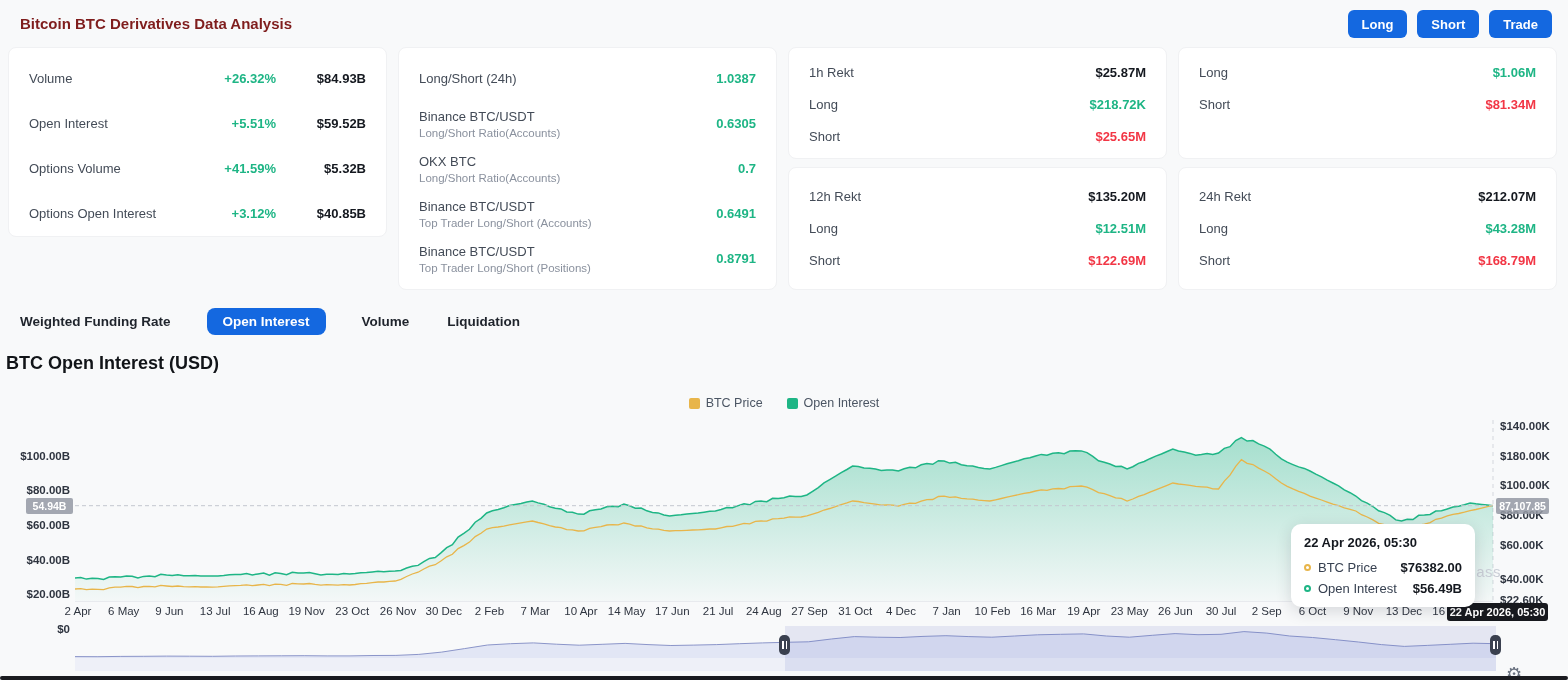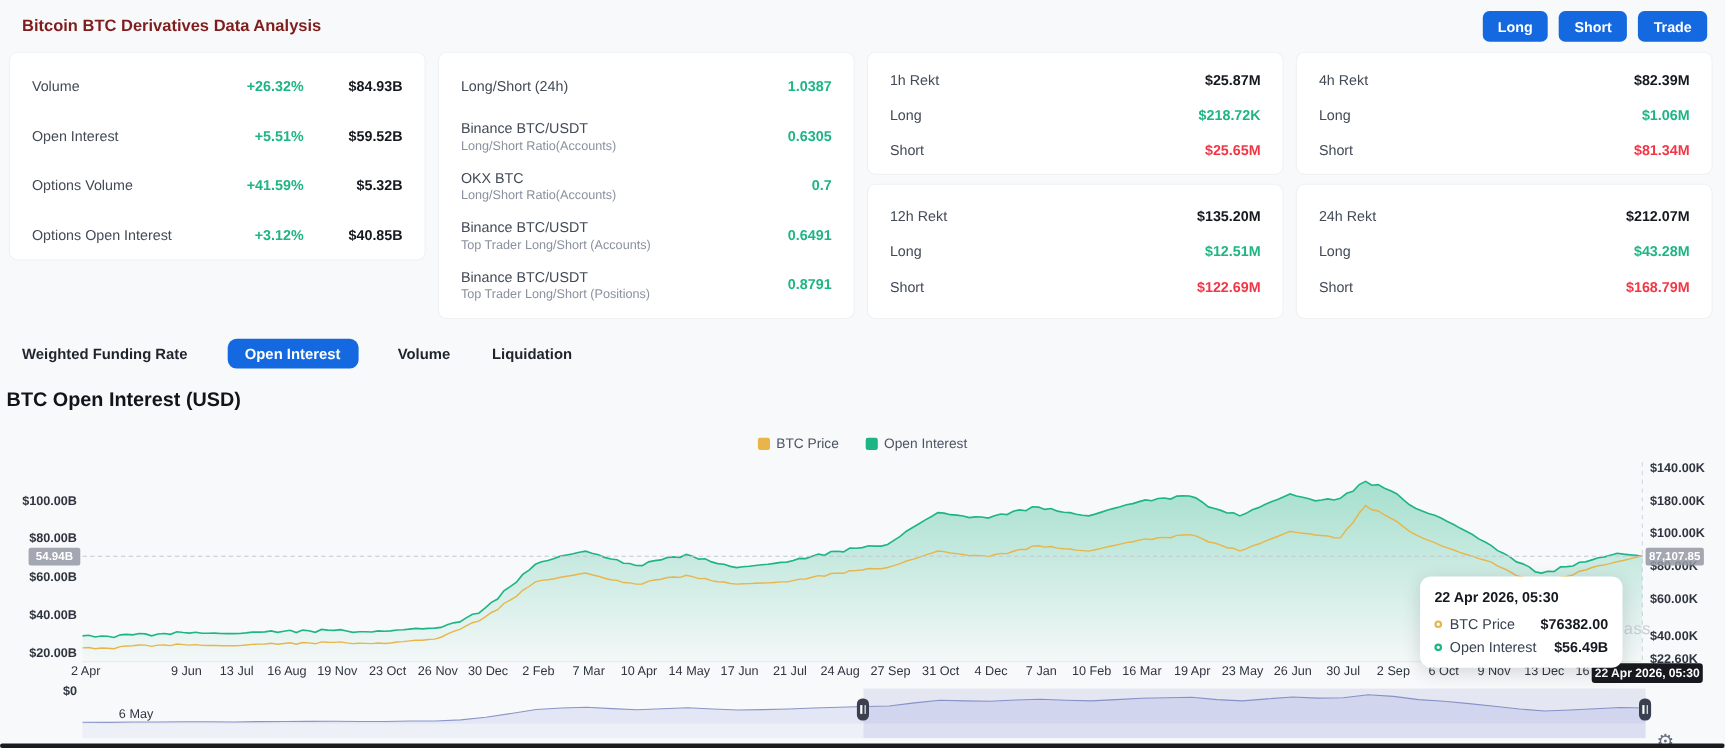--- a/index.html
+++ b/index.html
@@ -166,24 +166,20 @@
       <div class="rekt-row">
         <span class="lbl">Long</span>
         <span class="val green">$12.51M</span>
       </div>
       <div class="rekt-row">
         <span class="lbl">Short</span>
         <span class="val red">$122.69M</span>
       </div>
     </div>
   <div class="card rekt-a col4" id="rekt-1-0">
-      <div class="rekt-row">
-        <span class="lbl">4h Rekt</span>
-        <span class="val">$82.39M</span>
-      </div>
       <div class="rekt-row">
         <span class="lbl">Long</span>
         <span class="val green">$1.06M</span>
       </div>
       <div class="rekt-row">
         <span class="lbl">Short</span>
         <span class="val red">$81.34M</span>
       </div>
     </div>
   <div class="card rekt-b col4" id="rekt-1-1">
@@ -248,21 +244,21 @@
       <div class="ytick left" style="left: 8px; top: 455.2px;">$80.00B</div>
       <div class="ytick left" style="left: 8px; top: 420.5px;">$100.00B</div>
       <div class="ytick" style="left: 1500px; top: 594px;">$22.60K</div>
       <div class="ytick" style="left: 1500px; top: 573px;">$40.00K</div>
       <div class="ytick" style="left: 1500px; top: 538.569px;">$60.00K</div>
       <div class="ytick" style="left: 1500px; top: 508.927px;">$80.00K</div>
       <div class="ytick" style="left: 1500px; top: 479.285px;">$100.00K</div>
       <div class="ytick" style="left: 1500px; top: 449.643px;">$180.00K</div>
       <div class="ytick" style="left: 1500px; top: 420.001px;">$140.00K</div>
       <div class="xtick" style="left: 47px;">2 Apr</div>
-      <div class="xtick" style="left: 92.72px; margin-top: 39px;">6 May</div>
+      <div class="xtick" style="left: 92.72px;">6 May</div>
       <div class="xtick" style="left: 138.44px;">9 Jun</div>
       <div class="xtick" style="left: 184.16px;">13 Jul</div>
       <div class="xtick" style="left: 229.88px;">16 Aug</div>
       <div class="xtick" style="left: 275.6px;">19 Nov</div>
       <div class="xtick" style="left: 321.32px;">23 Oct</div>
       <div class="xtick" style="left: 367.04px;">26 Nov</div>
       <div class="xtick" style="left: 412.76px;">30 Dec</div>
       <div class="xtick" style="left: 458.48px;">2 Feb</div>
       <div class="xtick" style="left: 504.2px;">7 Mar</div>
       <div class="xtick" style="left: 549.92px;">10 Apr</div>

